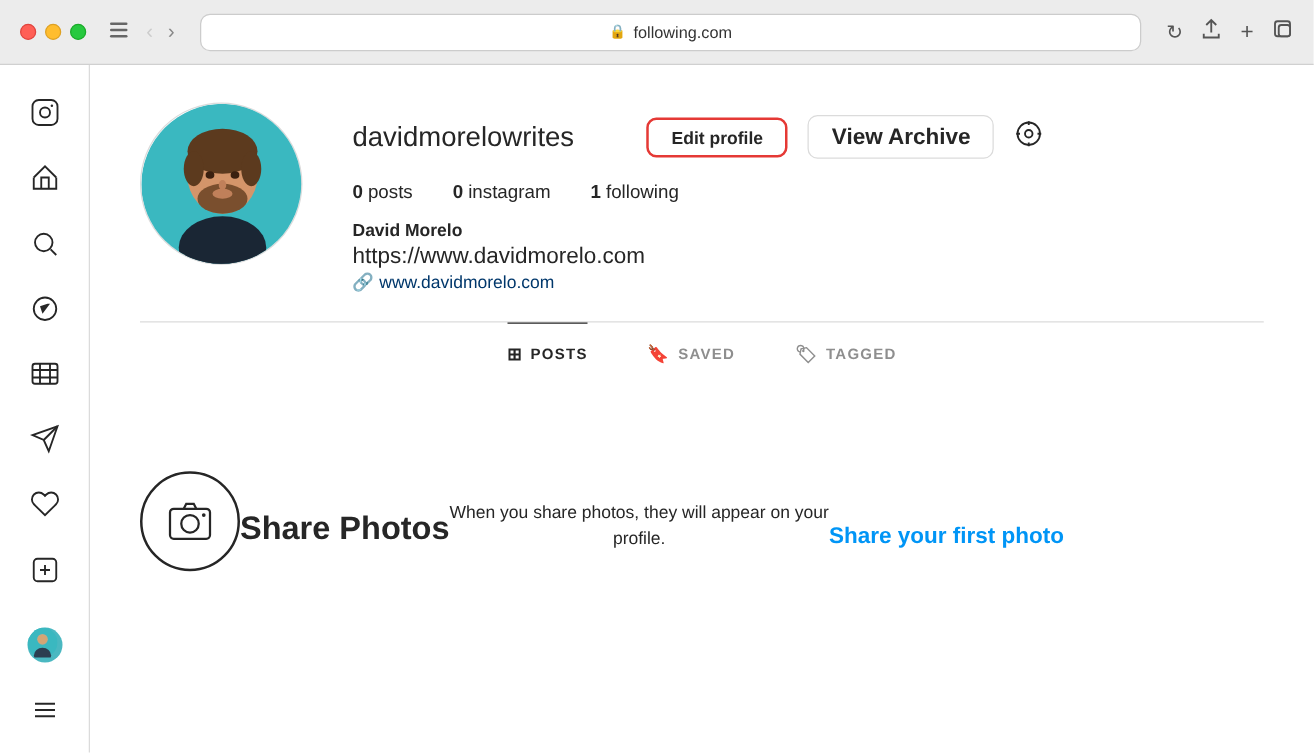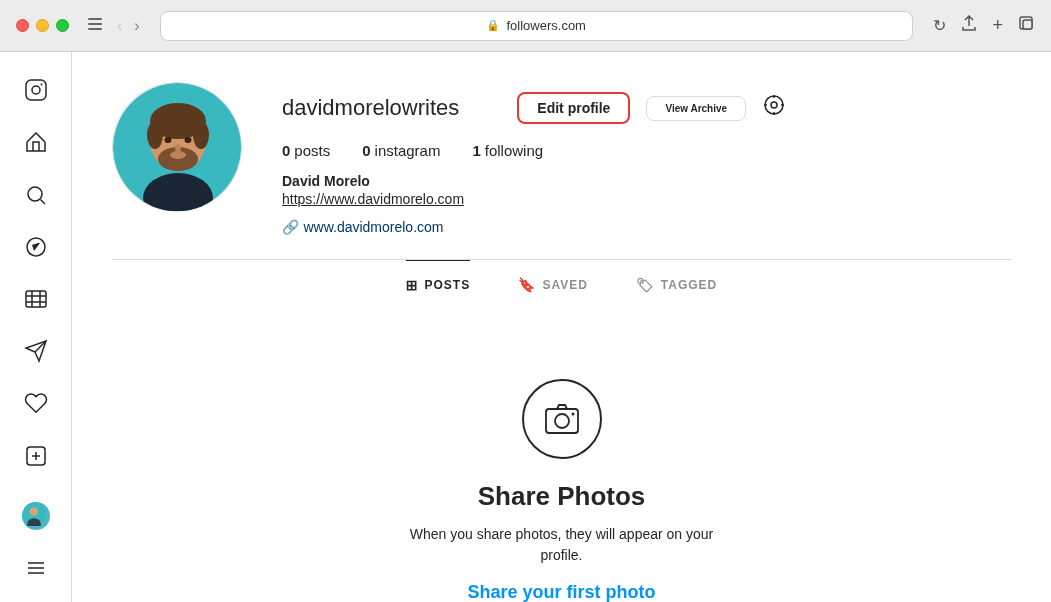--- a/index.html
+++ b/index.html
@@ -149,21 +149,21 @@
       font-weight: 600;
       cursor: pointer;
       color: #262626;
       margin-left: 42px;
     }
     .view-archive-btn {
       padding: 6px 18px;
       border: 1px solid #dbdbdb;
       border-radius: 8px;
       background: #fff;
-      font-size: 10px;
+      font-size: 18px;
       font-weight: 600;
       cursor: pointer;
       color: #262626;
     }
     .settings-icon-btn {
       background: none;
       border: none;
       cursor: pointer;
       color: #262626;
       font-size: 22px;
@@ -186,24 +186,23 @@
     .stat-label {
       color: #262626;
     }
     .profile-name {
       font-weight: 600;
       font-size: 14px;
       color: #262626;
       margin-bottom: 2px;
     }
     .profile-url-raw {
-      font-size: 14px;
-      color: #262626;
-      margin-bottom: 12px;
-      text-decoration: underline;
+      font-size: 18px;
+      color: #262626;
+      margin-bottom: 2px;
     }
     .profile-url-link {
       font-size: 14px;
       color: #00376b;
       text-decoration: none;
       display: flex;
       align-items: center;
       gap: 4px;
     }
 
@@ -236,21 +235,20 @@
     }
     .tab.active {
       color: #262626;
       border-top: 1px solid #262626;
     }
     .tab-icon { font-size: 14px; }
 
     
     .empty-state {
       display: flex;
-      flex-direction: column;
       align-items: center;
       padding-top: 40px;
     }
     .camera-circle {
       width: 80px;
       height: 80px;
       border-radius: 50%;
       border: 2px solid #262626;
       display: flex;
       align-items: center;
@@ -294,21 +292,21 @@
       <rect x="1" y="7" width="14" height="2" rx="1" fill="#666"></rect>
       <rect x="1" y="12" width="14" height="2" rx="1" fill="#666"></rect>
     </svg>
   </div>
   <div class="nav-buttons">
     <span class="nav-btn disabled">‹</span>
     <span class="nav-btn">›</span>
   </div>
   <div class="address-bar">
     <span class="lock-icon">🔒</span>
-    <span>followers.com</span>
+    <span>following.com</span>
   </div>
   <div class="toolbar-actions">
     <span style="font-size:16px; color:#555; cursor:pointer;">↻</span>
     <span style="cursor:pointer;">
       <svg width="18" height="18" viewBox="0 0 18 18" fill="none" stroke="#555" stroke-width="1.5">
         <path d="M9 2v10M5 6l4-4 4 4M3 13v3h12v-3"></path>
       </svg>
     </span>
     <span style="cursor:pointer; font-size:18px; color:#555;">+</span>
     <span style="cursor:pointer;">

